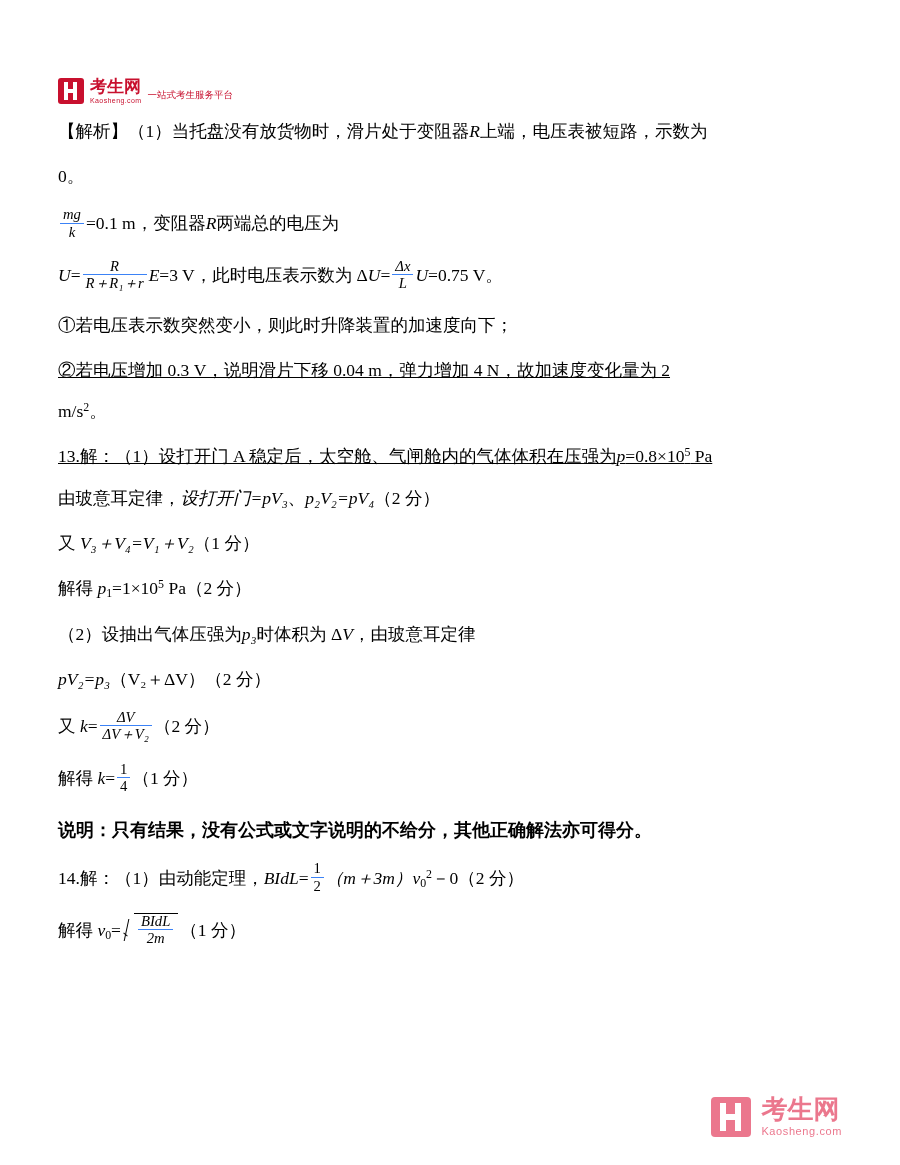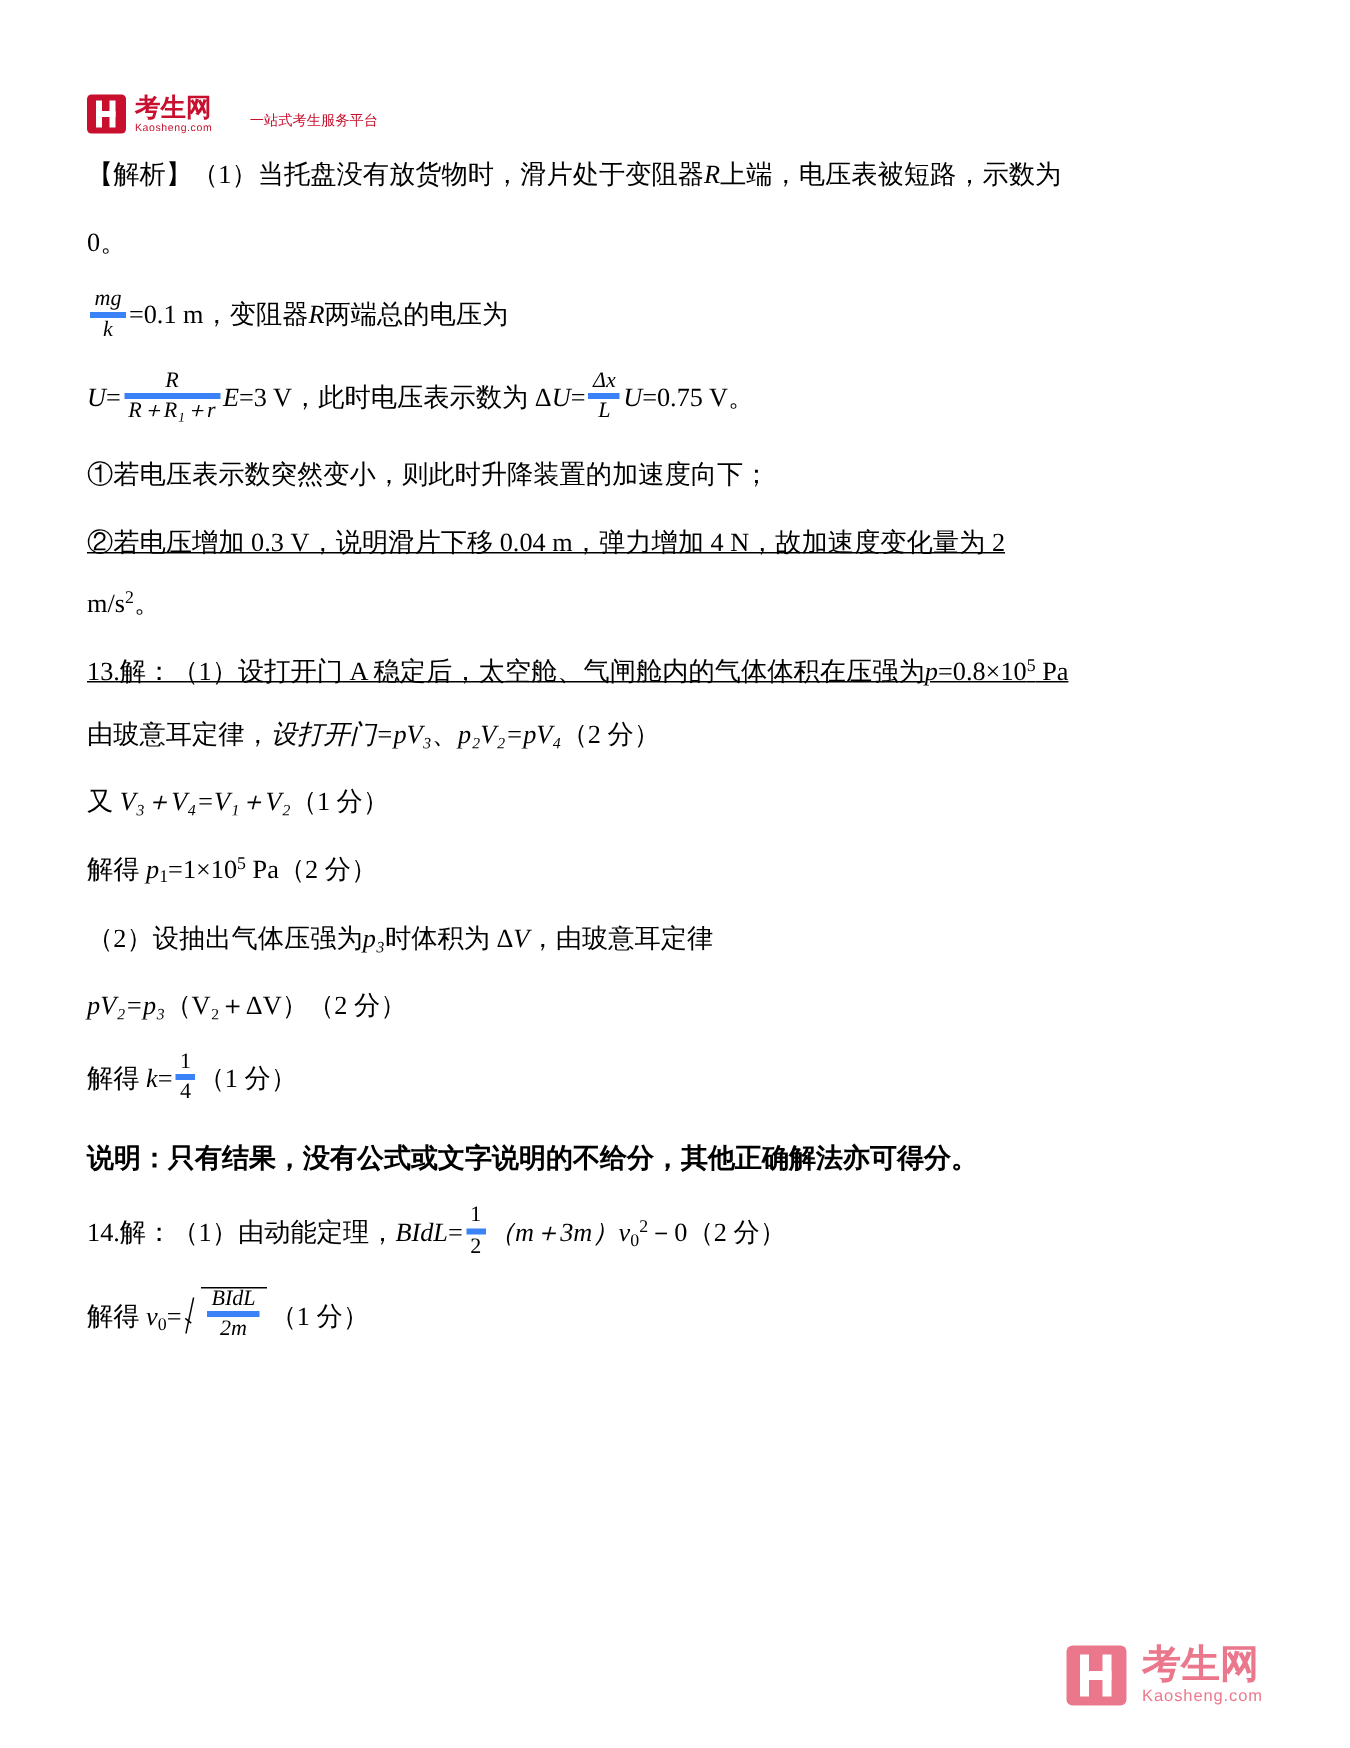--- a/index.html
+++ b/index.html
@@ -13,21 +13,21 @@
     font-family: "Liberation Serif", serif;
     color: #000000;
     position: relative;
     overflow: hidden;
   }
   .page {
     position: relative;
     width: 900px;
     height: 1165px;
     box-sizing: border-box;
-    padding: 55px 58px 0 58px;
+    padding: 70px 58px 0 58px;
   }
 
   
   .header {
     display: flex;
     align-items: flex-end;
     gap: 6px;
     height: 34px;
     margin-bottom: 6px;
   }
@@ -78,21 +78,20 @@
     font-size: 7px;
     color: #c8102e;
     letter-spacing: 0.4px;
     margin-top: 2px;
   }
   .logo-slogan {
     font-family: "Liberation Sans", sans-serif;
     font-size: 9.5px;
     color: #c8102e;
     padding-bottom: 2px;
-    margin-left: 19px;
   }
 
   
   .content {
     margin-top: 14px;
     font-size: 17.5px;
     line-height: 1.55;
   }
   p.line {
     margin: 0 0 18px 0;
@@ -124,21 +123,21 @@
     text-align: center;
     font-size: 0.84em;
     line-height: 1.12;
     margin: 0 2px;
     position: relative;
     top: -0.15em;
   }
   .frac .num {
     display: block;
     padding: 0 3px;
-    border-bottom: 4px solid #3b82f6;
+    border-bottom: 1px solid #3b82f6;
   }
   .frac .den {
     display: block;
     padding: 0 3px;
   }
 
   
   .sqrt {
     display: inline-block;
     vertical-align: middle;
@@ -299,20 +298,23 @@
     </p>
 
     <p class="line">
       <span>（2）设抽出气体压强为</span><span class="ital">p₃</span><span>时体积为 Δ</span><span class="ital">V</span><span>，由玻意耳定律</span>
     </p>
 
     <p class="line">
       <span class="ital">pV₂=p₃</span><span>（V₂＋ΔV）（2 分）</span>
     </p>
 
+    <p class="line">
+      <span>又 </span><span class="ital">k</span><span>=</span><span class="frac"><span class="num ital">ΔV</span><span class="den ital">ΔV＋V₂</span></span><span>（2 分）</span>
+    </p>
 
     <p class="line">
       <span>解得 </span><span class="ital">k</span><span>=</span><span class="frac"><span class="num">1</span><span class="den">4</span></span><span>（1 分）</span>
     </p>
 
     <p class="note">说明：只有结果，没有公式或文字说明的不给分，其他正确解法亦可得分。</p>
 
     <p class="line">
       <span>14.解：（1）由动能定理，</span><span class="ital bold">BIdL</span><span>=</span><span class="frac"><span class="num">1</span><span class="den">2</span></span><span class="ital">（m＋3m）</span><span class="ital">v</span><sub>0</sub><sup>2</sup><span>－0（2 分）</span>
     </p>

